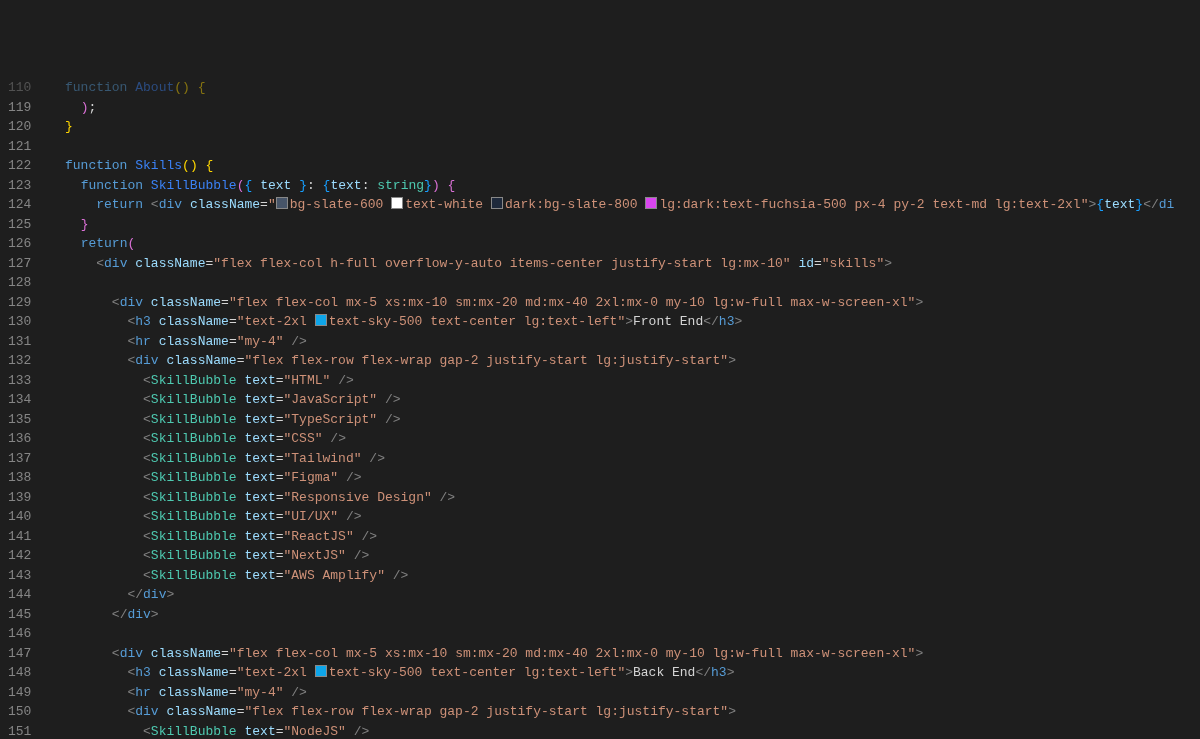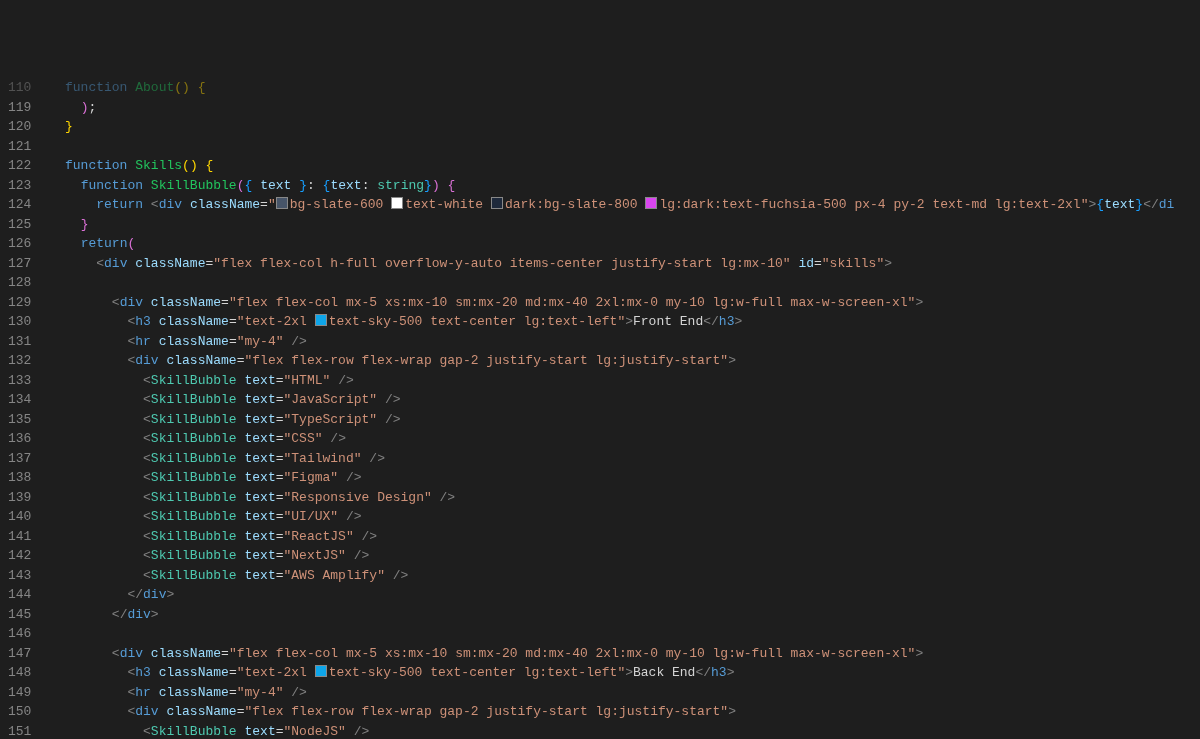--- a/index.html
+++ b/index.html
@@ -19,21 +19,21 @@
   text-align:right;
   padding: 0 18px 0 8px;
   user-select:none;
   flex: 0 0 auto;
 }
 .code { flex:1; overflow:hidden; padding-left:0; }
 .line { height:19.5px; }
 
 
 .k  { color:#569cd6; }    
-.fn { color:#22c55e; }    
+.fn { color:#3b82f6; }    
 .ty { color:#4ec9b0; }    
 .vr { color:#9cdcfe; }    
 .st { color:#ce9178; }    
 .pn { color:#d4d4d4; }    
 .tg { color:#808080; }    
 .at { color:#9cdcfe;margin-top:16px; }    
 .br { color:#ffd700; }    
 .b2 { color:#da70d6; }    
 .b3 { color:#179fff; }    
 .sw { display:inline-block; width:12px; height:12px; border:1px solid #888; vertical-align:-1px; margin-right:2px;}

